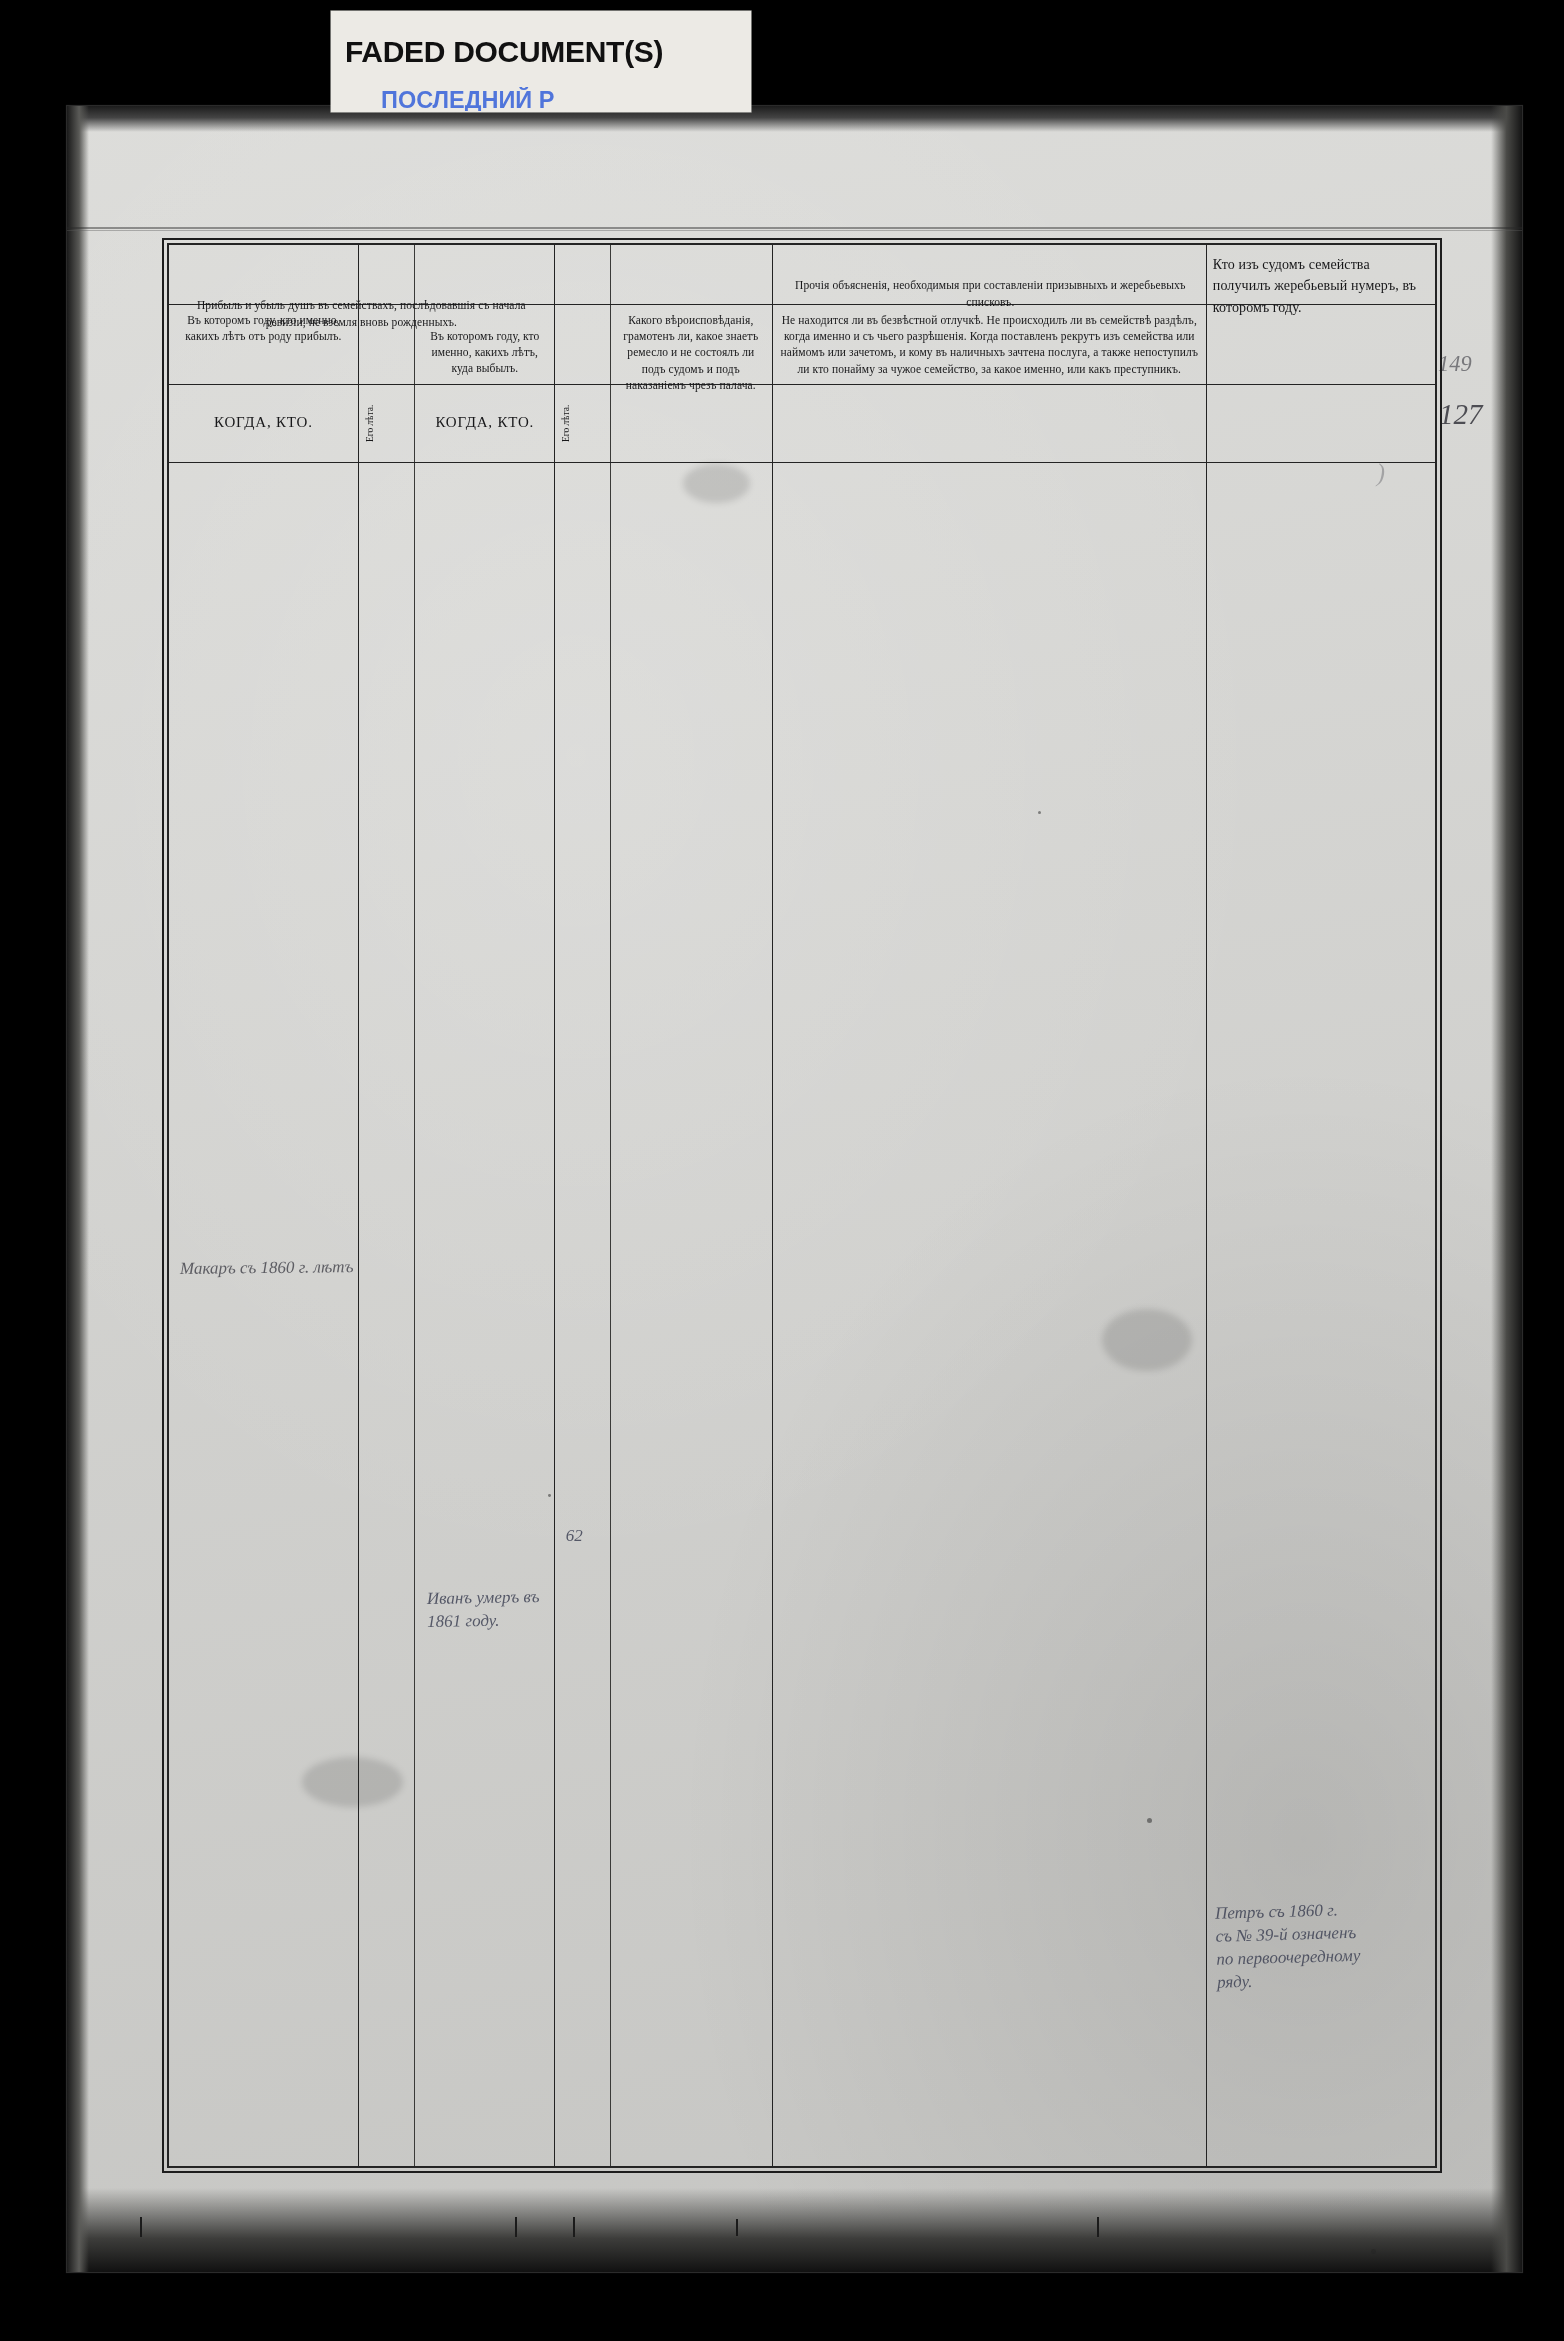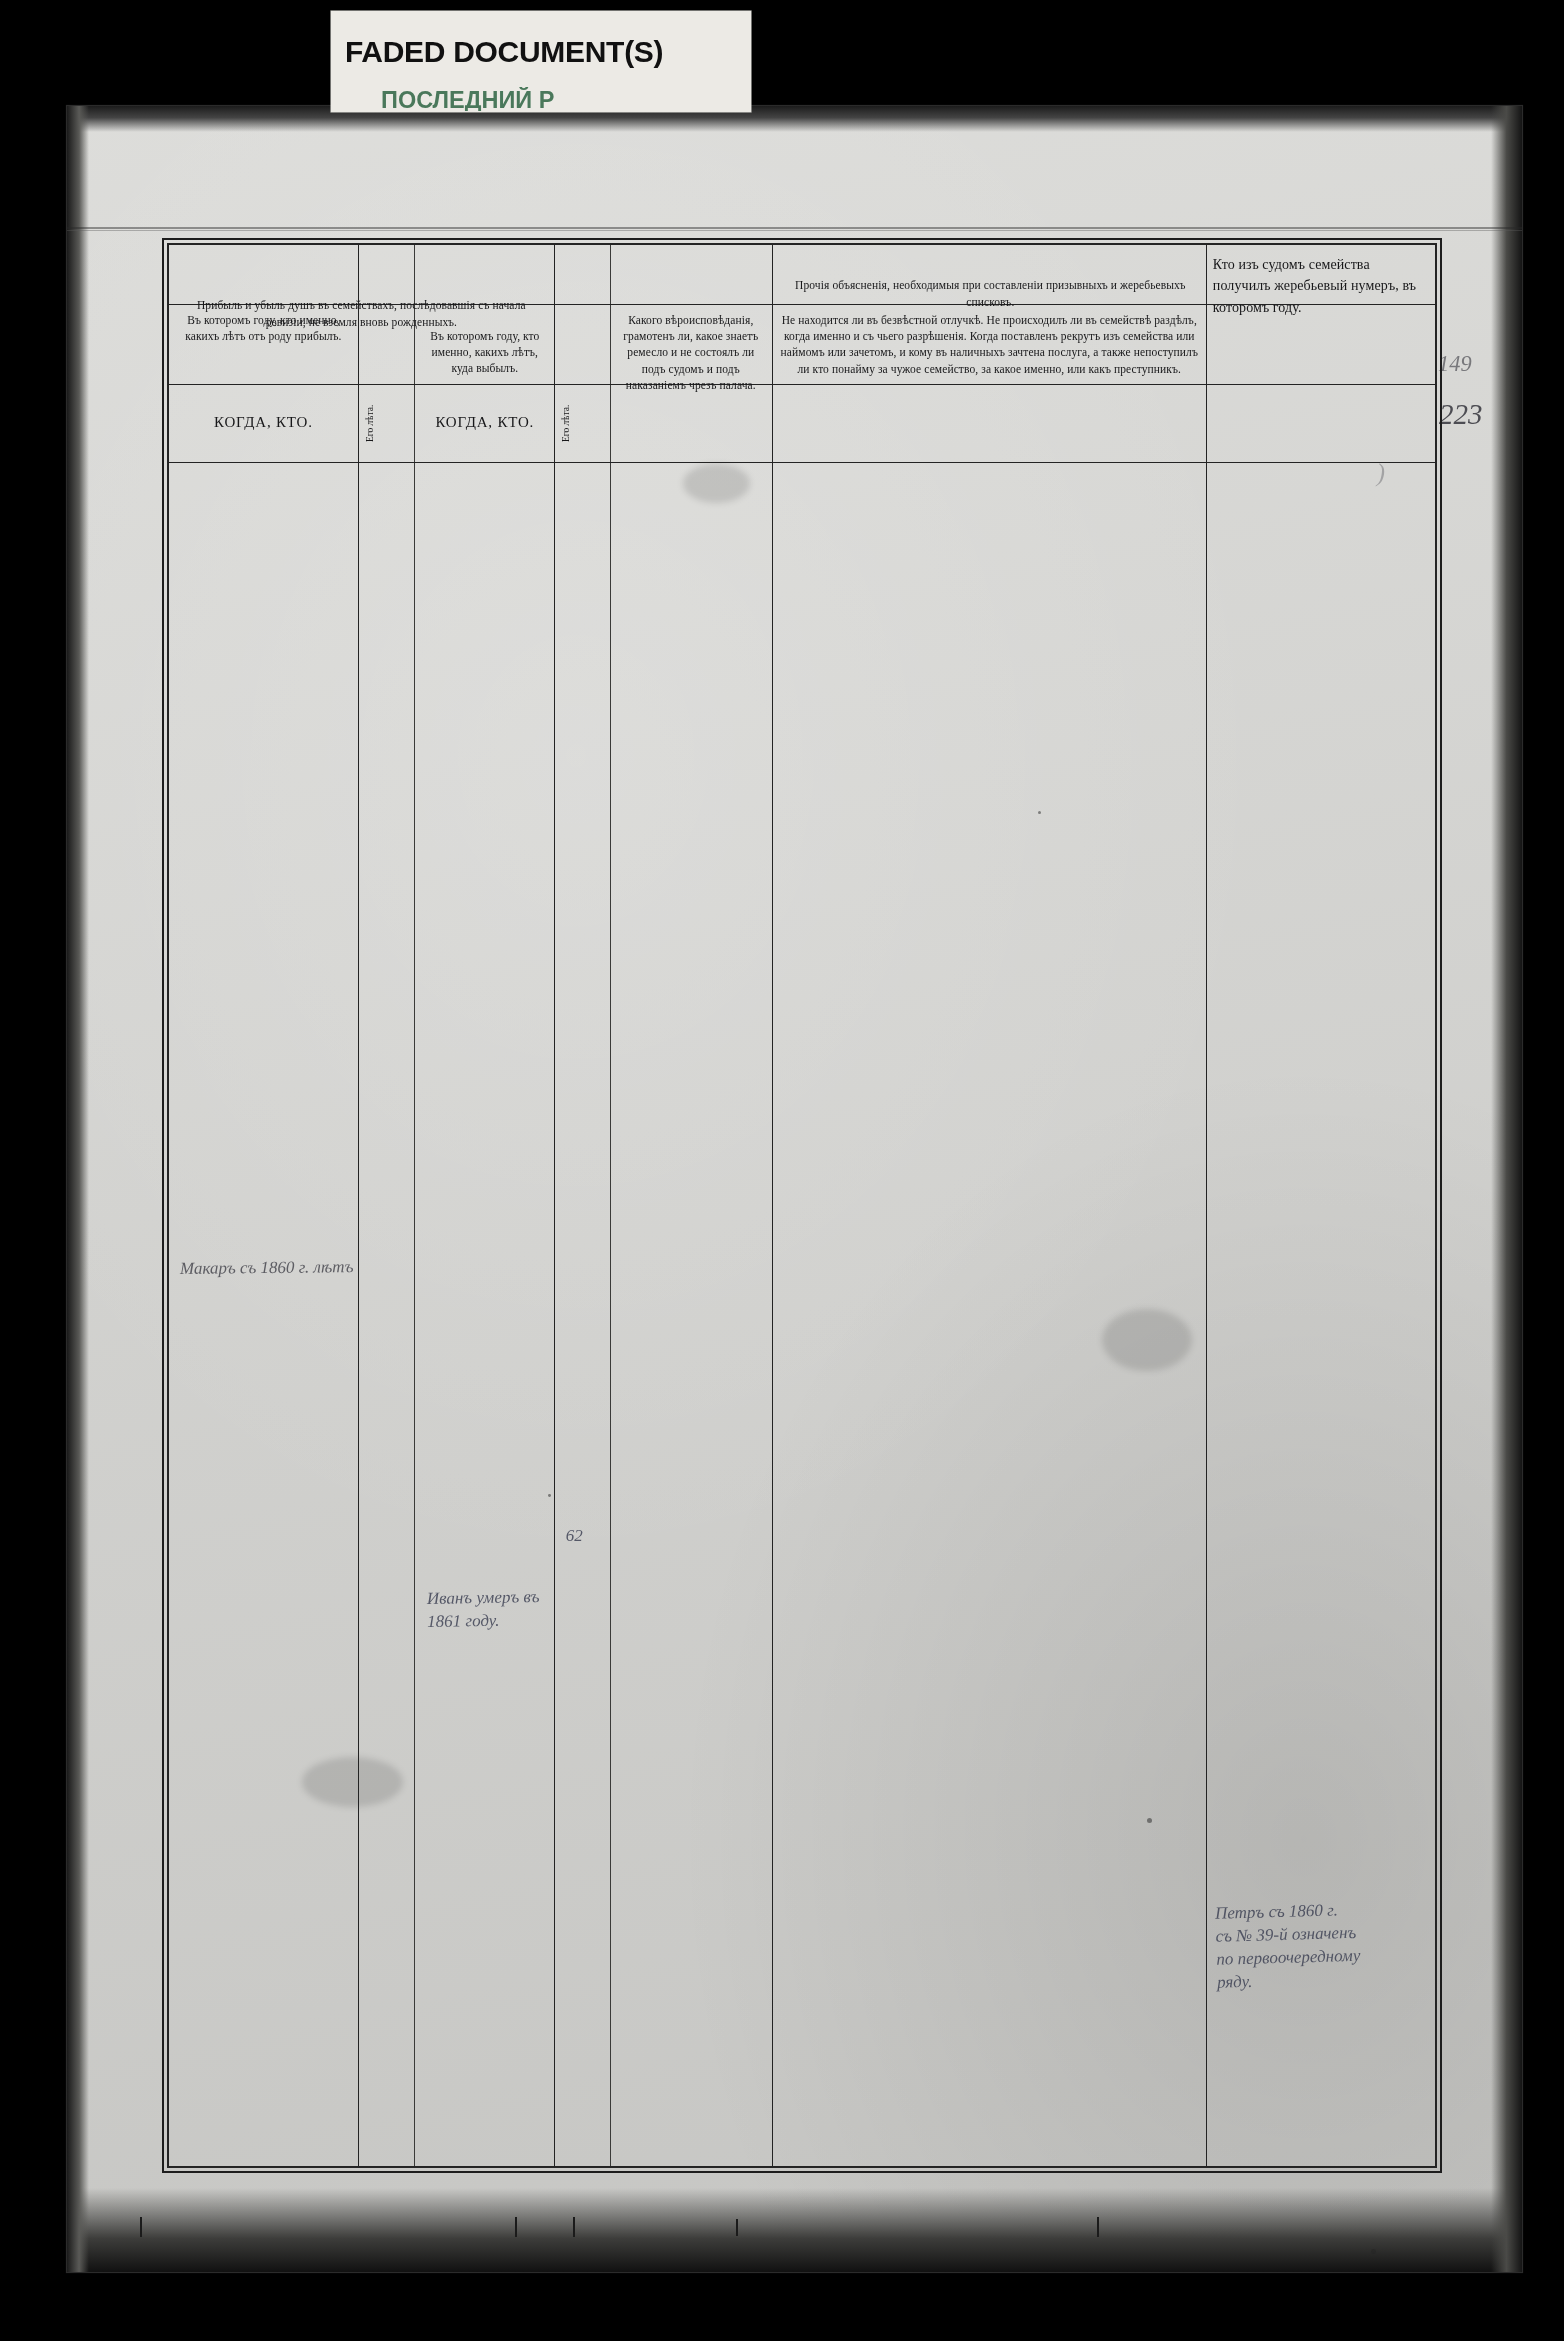--- a/index.html
+++ b/index.html
@@ -81,21 +81,21 @@
     color: #111;
     letter-spacing: -0.3px;
   }
   .faded-label .lbl-sub {
     position: absolute;
     left: 50px;
     top: 76px;
     font-family: "Liberation Sans", sans-serif;
     font-weight: bold;
     font-size: 23.5px;
-    color: #14532d;
+    color: #1d4ed8;
     opacity: 0.75;
     white-space: nowrap;
     overflow: hidden;
     width: 313px;
     height: 23.5px;
   }
 
   
   .table-wrap {
     position: absolute;
@@ -216,21 +216,21 @@
   <div class="speck" style="left:481px; top:1388px; width:2.8px; height:2.8px;"></div>
   <div class="speck" style="left:1304px; top:2143px; width:4.5px; height:4.5px;"></div>
 
   <div class="tick" style="left:73px; top:2111px; height:20px;"></div>
   <div class="tick" style="left:448px; top:2111px; height:20px;"></div>
   <div class="tick" style="left:506px; top:2111px; height:20px;"></div>
   <div class="tick" style="left:669px; top:2113px; height:17px;"></div>
   <div class="tick" style="left:1030px; top:2111px; height:20px;"></div>
 
   <div class="page-num small" style="left:1371px; top:245px;">149</div>
-  <div class="page-num" style="left:1372px; top:292px;">223</div>
+  <div class="page-num" style="left:1372px; top:292px;">127</div>
 
   <div class="table-wrap">
     <div class="table-inner">
 
       <div class="vrule" style="left:0px;"></div>
       <div class="vrule" style="left:190px;"></div>
       <div class="vrule thin" style="left:246px;"></div>
       <div class="vrule" style="left:386px;"></div>
       <div class="vrule thin" style="left:442px;"></div>
       <div class="vrule" style="left:604px;"></div>

